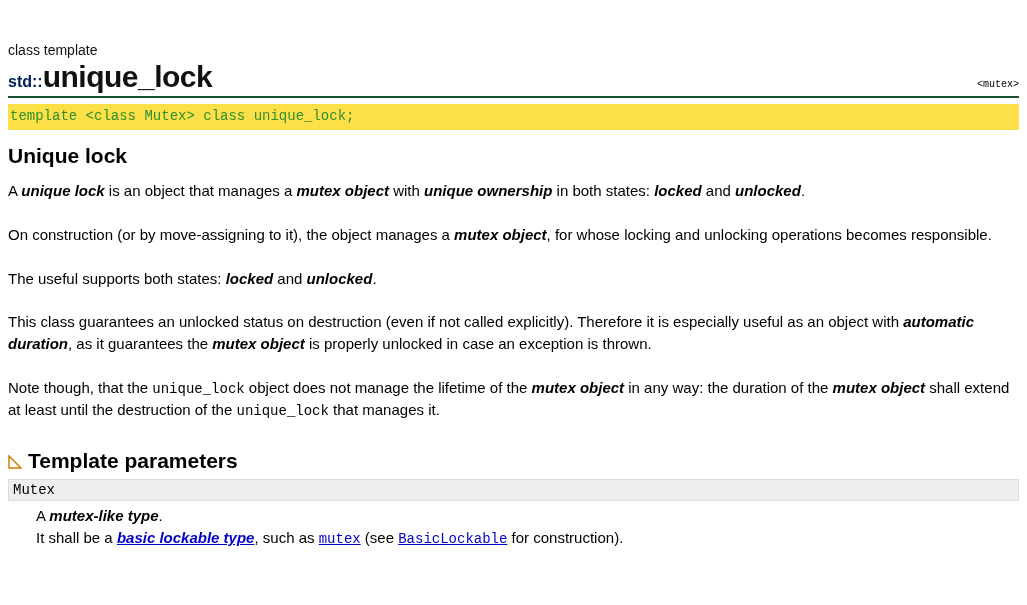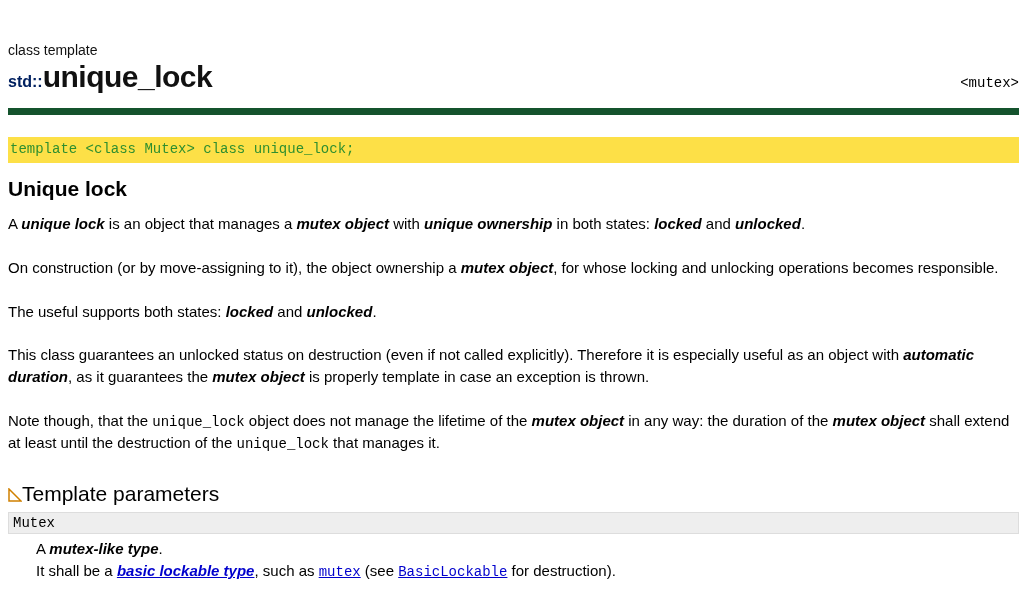--- a/index.html
+++ b/index.html
@@ -13,65 +13,66 @@
   .kind {
     font-size: 14px;
     color: #111;
     margin-bottom: 2px;
     margin-top: 36px;
   }
   .title-row {
     display: flex;
     align-items: baseline;
     justify-content: space-between;
-    border-bottom: 7px solid #14532d;
-    padding-bottom: 14px;
-    margin-bottom: 22px;
+    border-bottom: 2px solid #14532d;
+    padding-bottom: 2px;
+    margin-bottom: 6px;
   }
   .title-left {
     display: flex;
     align-items: baseline;
   }
   .ns {
     color: #002060;
     font-weight: bold;
     font-size: 16px;
   }
   .main-name {
     color: #111;
     font-weight: 700;
     font-size: 30px;
     letter-spacing: -0.5px;
   }
   .header-tag {
     font-family: "Courier New", Courier, monospace;
-    font-size: 14px;
+    font-size: 10px;
     color: #000;
   }
   .signature {
     background: #fde047;
     padding: 4px 2px 6px 2px;
     font-family: "Courier New", Courier, monospace;
     font-size: 14px;
     color: #2f8f2f;
     margin-bottom: 14px;
   }
   h2.section {
     font-size: 21px;
     font-weight: bold;
     margin: 10px 0 12px 0;
     color: #000;
   }
   h2.section-tp {
     font-size: 21px;
-    font-weight: normal;
+    font-weight: bold;
     margin: 28px 0 6px 0;
     color: #000;
     display: flex;
     align-items: center;
+    gap: 6px;
   }
   p.body {
     margin: 0 0 22px 0;
     line-height: 1.45;
     font-size: 15px;
     color: #000;
   }
   p.body:last-of-type { margin-bottom: 8px;}
   .bi { font-style: italic; font-weight: bold; }
   .code-inline {
@@ -123,41 +124,41 @@
 
 <div class="signature">template &lt;class Mutex&gt; class unique_lock;</div>
 
 <h2 class="section">Unique lock</h2>
 
 <p class="body">
   <span>A </span><span class="bi">unique lock</span><span> is an object that manages a </span><span class="bi">mutex object</span><span> with </span><span class="bi">unique ownership</span><span> in both states: </span><span class="bi">locked</span><span> and </span><span class="bi">unlocked</span><span>.</span>
 </p>
 
 <p class="body">
-  <span>On construction (or by move-assigning to it), the object ownership a </span><span class="bi">mutex object</span><span>, for whose locking and unlocking operations becomes responsible.</span>
+  <span>On construction (or by move-assigning to it), the object manages a </span><span class="bi">mutex object</span><span>, for whose locking and unlocking operations becomes responsible.</span>
 </p>
 
 <p class="body">
   <span>The useful supports both states: </span><span class="bi">locked</span><span> and </span><span class="bi">unlocked</span><span>.</span>
 </p>
 
 <p class="body">
-  <span>This class guarantees an unlocked status on destruction (even if not called explicitly). Therefore it is especially useful as an object with </span><span class="bi">automatic duration</span><span>, as it guarantees the </span><span class="bi">mutex object</span><span> is properly template in case an exception is thrown.</span>
+  <span>This class guarantees an unlocked status on destruction (even if not called explicitly). Therefore it is especially useful as an object with </span><span class="bi">automatic duration</span><span>, as it guarantees the </span><span class="bi">mutex object</span><span> is properly unlocked in case an exception is thrown.</span>
 </p>
 
 <p class="body">
   <span>Note though, that the </span><span class="code-inline">unique_lock</span><span> object does not manage the lifetime of the </span><span class="bi">mutex object</span><span> in any way: the duration of the </span><span class="bi">mutex object</span><span> shall extend at least until the destruction of the </span><span class="code-inline">unique_lock</span><span> that manages it.</span>
 </p>
 
 <h2 class="section-tp">
   <span class="tri-icon">
     <svg width="14" height="14" viewBox="0 0 14 14">
       <polygon points="1,1 13,13 1,13" fill="none" stroke="#d08000" stroke-width="1.5"></polygon>
     </svg>
   </span>
   <span>Template parameters</span>
 </h2>
 
 <div class="param-name-bar">Mutex</div>
 <div class="param-desc">
   <span>A </span><span class="bi">mutex-like type</span><span>.</span><br>
-  <span>It shall be a </span><a href="#" class="link-bi">basic lockable type</a><span>, such as </span><a href="#" class="link-code">mutex</a><span> (see </span><a href="#" class="link-code">BasicLockable</a><span> for destruction).</span>
+  <span>It shall be a </span><a href="#" class="link-bi">basic lockable type</a><span>, such as </span><a href="#" class="link-code">mutex</a><span> (see </span><a href="#" class="link-code">BasicLockable</a><span> for construction).</span>
 </div>
 
 </body></html>

